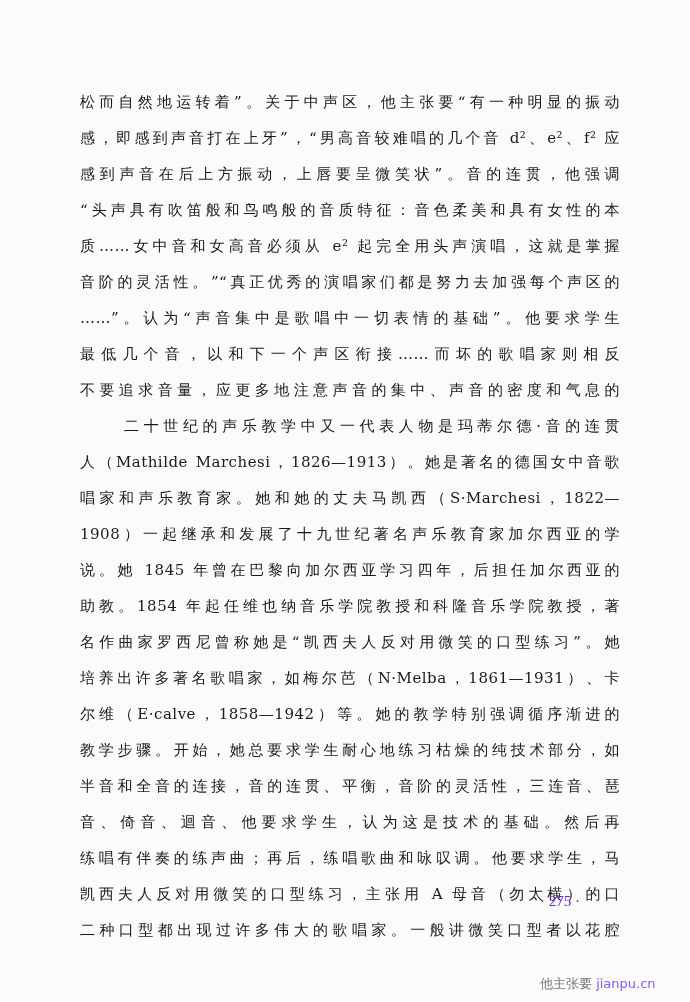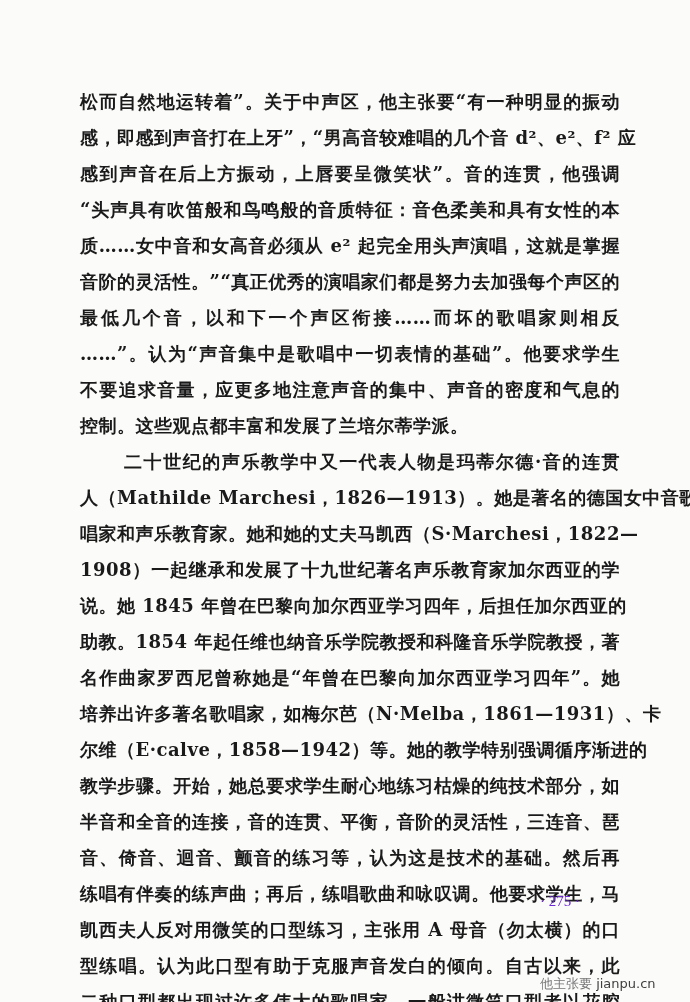--- a/index.html
+++ b/index.html
@@ -11,75 +11,73 @@
     color: #1a1a1a;
   }
   .page-body {
     position: absolute;
     left: 80px; top: 84px;
     width: 540px;
   }
   .line {
     height: 36px;
     line-height: 36px;
-    font-size: 18px;
+    font-size: 15px;
     white-space: nowrap;
     text-align: justify;
     text-align-last: justify;
     letter-spacing: 0.5px;
-    font-weight: bold;
+    font-weight: normal;
   }
   .line.last { text-align-last: left; }
   .line.indent { padding-left: 44px; }
   .page-number {
     position: absolute;
     left: 540px; top: 893px;
     font-size: 15px;
     font-family: "Liberation Serif", serif;
     color: #6d28d9;
     text-align: right;
   }
   .watermark {
     position: absolute;
     left: 540px; top: 975px;
     font-size: 13px;
     color: #777;
     font-family: "DejaVu Sans", sans-serif;
   }
-  .watermark .wm-url { color: #404040; }
+  .watermark .wm-url { color: #8b5cf6; }
 </style>
 </head>
 <body>
 
 <div class="page-body">
   <div class="line">松而自然地运转着”。关于中声区，他主张要“有一种明显的振动</div>
   <div class="line">感，即感到声音打在上牙”，“男高音较难唱的几个音 d²、e²、f² 应</div>
   <div class="line">感到声音在后上方振动，上唇要呈微笑状”。音的连贯，他强调</div>
   <div class="line">“头声具有吹笛般和鸟鸣般的音质特征：音色柔美和具有女性的本</div>
   <div class="line">质……女中音和女高音必须从 e² 起完全用头声演唱，这就是掌握</div>
   <div class="line">音阶的灵活性。”“真正优秀的演唱家们都是努力去加强每个声区的</div>
+  <div class="line">……”。认为“声音集中是歌唱中一切表情的基础”。他要求学生</div>
   <div class="line">最低几个音，以和下一个声区衔接……而坏的歌唱家则相反</div>
-  <div class="line">……”。认为“声音集中是歌唱中一切表情的基础”。他要求学生</div>
   <div class="line">不要追求音量，应更多地注意声音的集中、声音的密度和气息的</div>
-  <div class="line last">控制。这些观点都丰富和发展了兰培尔蒂学派。</div>
   <div class="line indent">二十世纪的声乐教学中又一代表人物是玛蒂尔德·音的连贯</div>
   <div class="line">人（Mathilde Marchesi，1826—1913）。她是著名的德国女中音歌</div>
   <div class="line">唱家和声乐教育家。她和她的丈夫马凯西（S·Marchesi，1822—</div>
   <div class="line">1908）一起继承和发展了十九世纪著名声乐教育家加尔西亚的学</div>
   <div class="line">说。她 1845 年曾在巴黎向加尔西亚学习四年，后担任加尔西亚的</div>
   <div class="line">助教。1854 年起任维也纳音乐学院教授和科隆音乐学院教授，著</div>
-  <div class="line">名作曲家罗西尼曾称她是“年曾在巴黎向加尔西亚学习四年”。她</div>
+  <div class="line">名作曲家罗西尼曾称她是“凯西夫人反对用微笑的口型练习”。她</div>
   <div class="line">培养出许多著名歌唱家，如梅尔芭（N·Melba，1861—1931）、卡</div>
   <div class="line">尔维（E·calve，1858—1942）等。她的教学特别强调循序渐进的</div>
   <div class="line">教学步骤。开始，她总要求学生耐心地练习枯燥的纯技术部分，如</div>
   <div class="line">半音和全音的连接，音的连贯、平衡，音阶的灵活性，三连音、琶</div>
-  <div class="line">音、倚音、迴音、颤音的练习等，认为这是技术的基础。然后再</div>
+  <div class="line">音、倚音、迴音、他要求学生，认为这是技术的基础。然后再</div>
   <div class="line">练唱有伴奏的练声曲；再后，练唱歌曲和咏叹调。他要求学生，马</div>
   <div class="line">凯西夫人反对用微笑的口型练习，主张用 A 母音（勿太横）的口</div>
-  <div class="line">型练唱。认为此口型有助于克服声音发白的倾向。自古以来，此</div>
   <div class="line">二种口型都出现过许多伟大的歌唱家。一般讲微笑口型者以花腔</div>
 
 </div>
 
 <div class="page-number">· 275 ·</div>
 
 <div class="watermark">
   <span>他主张要</span>
   <span class="wm-url">jianpu.cn</span>
 </div>

